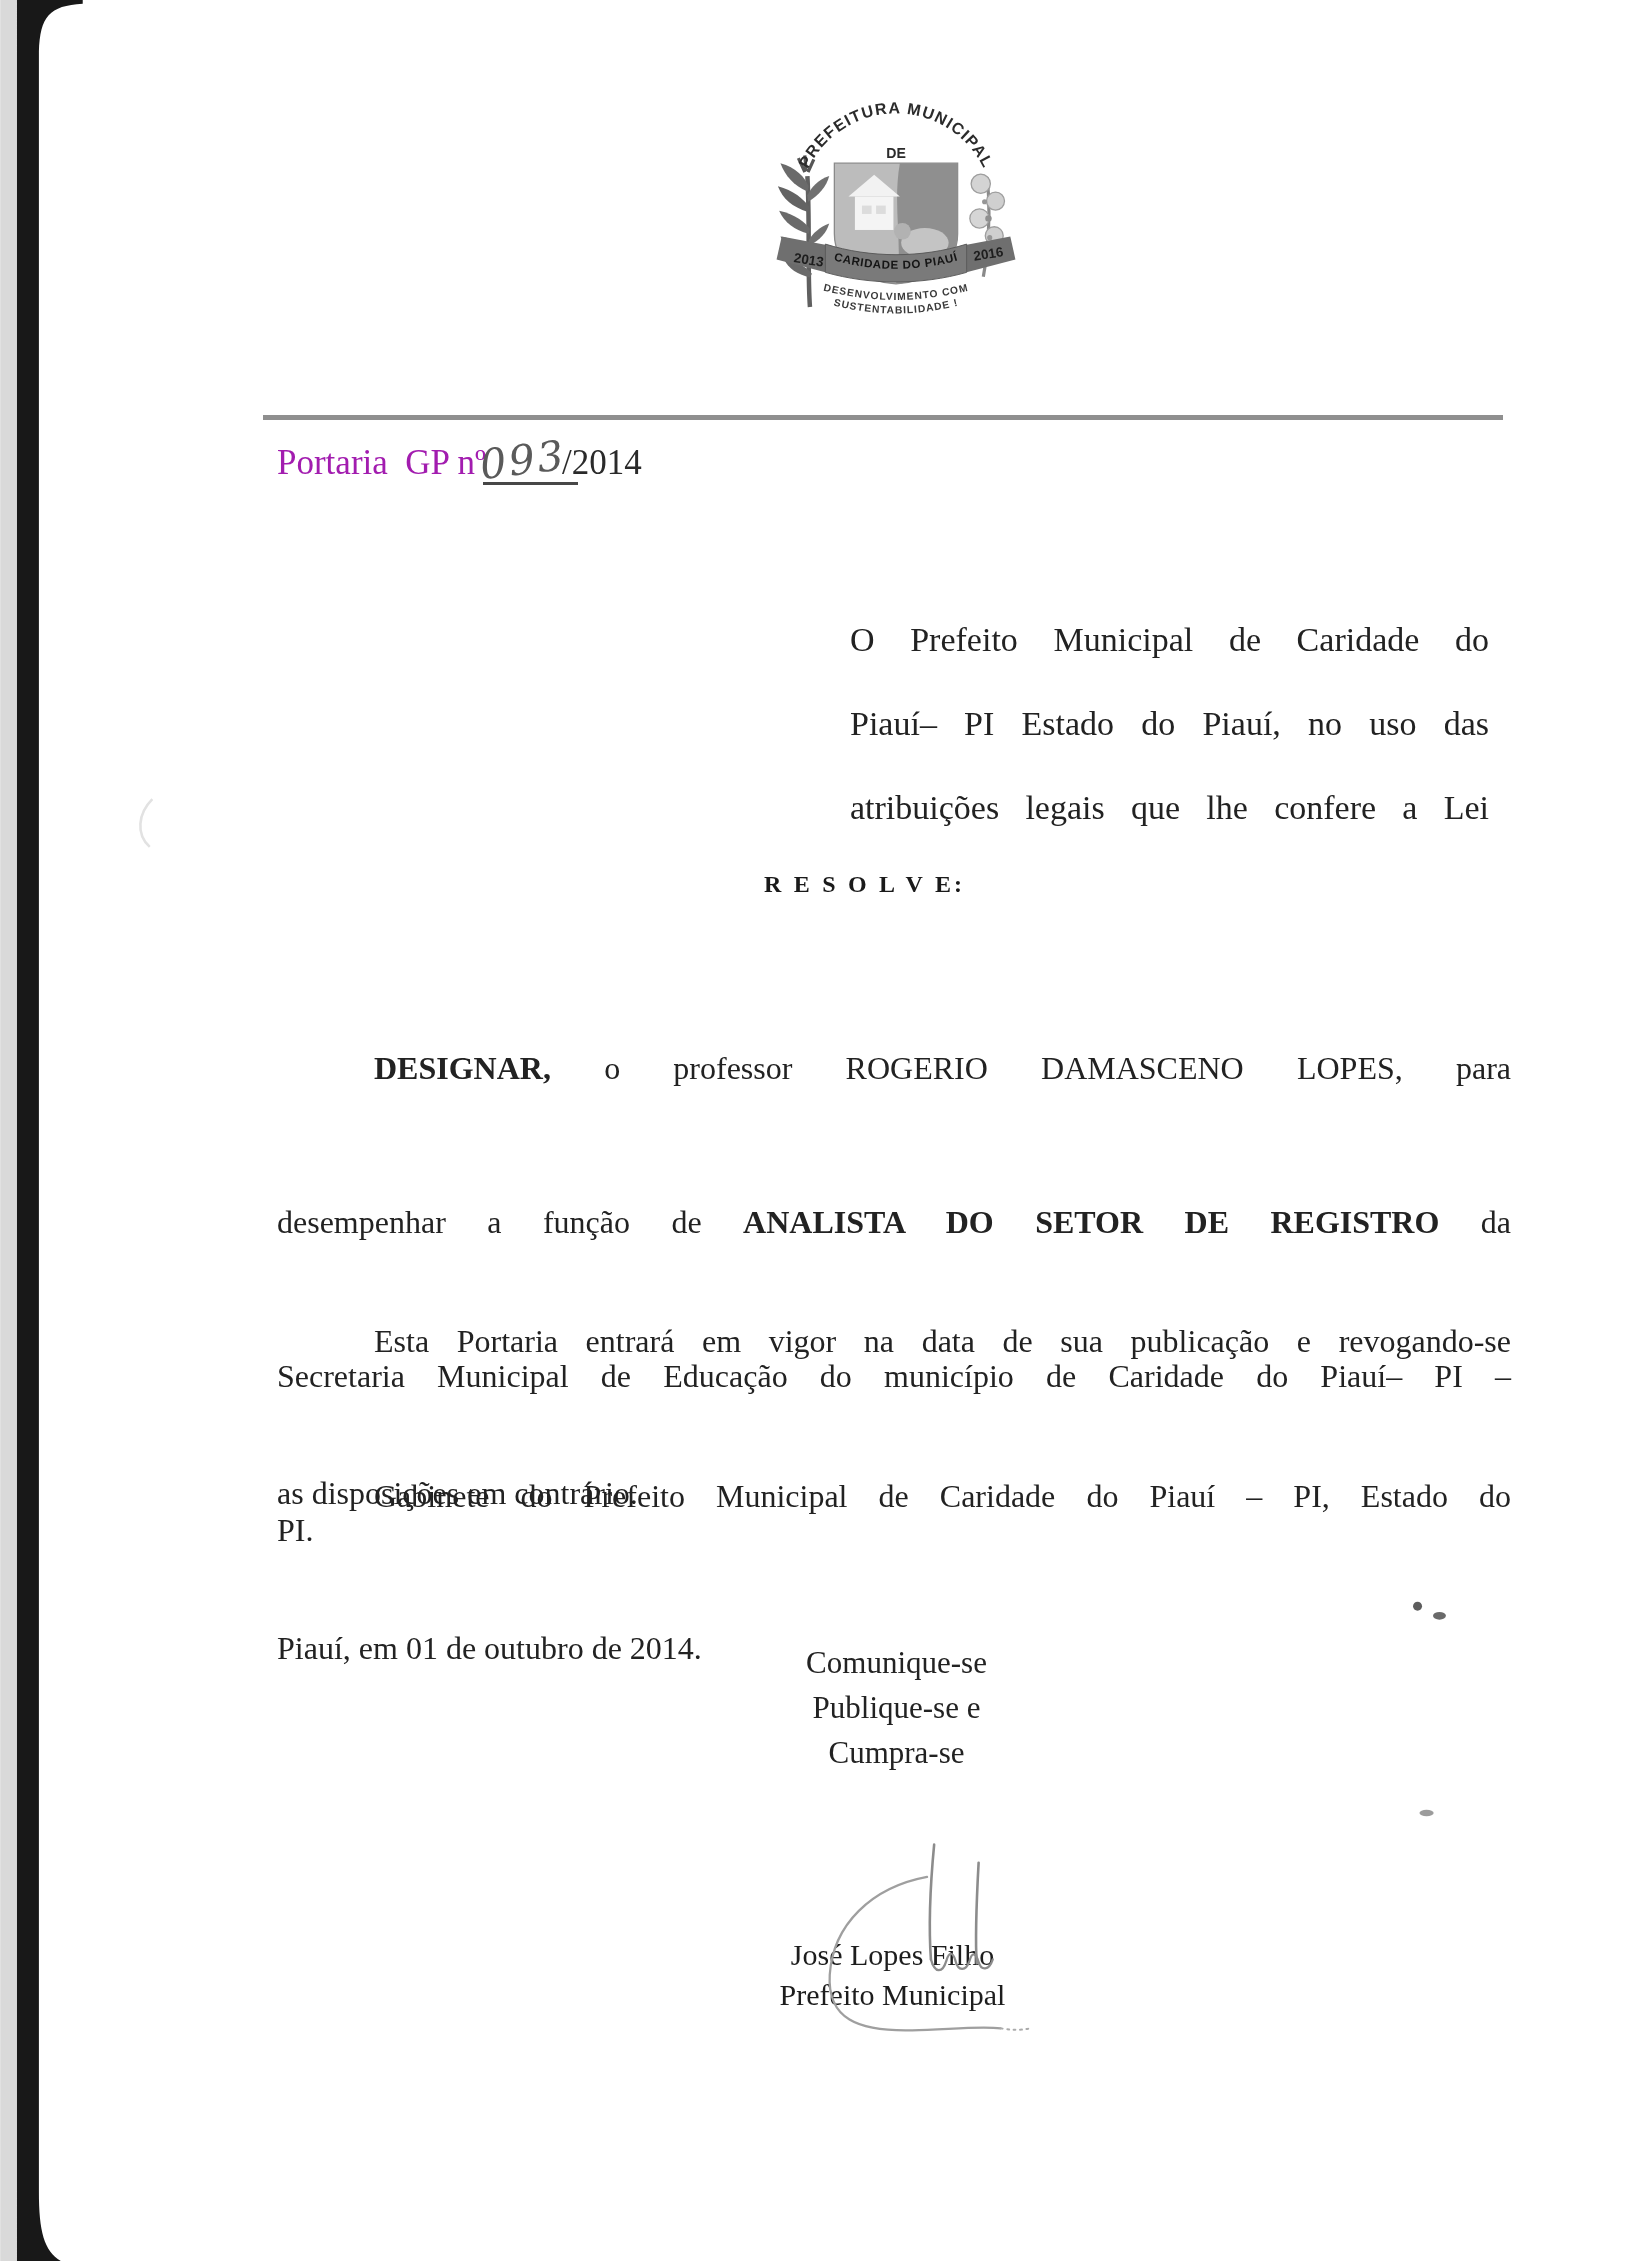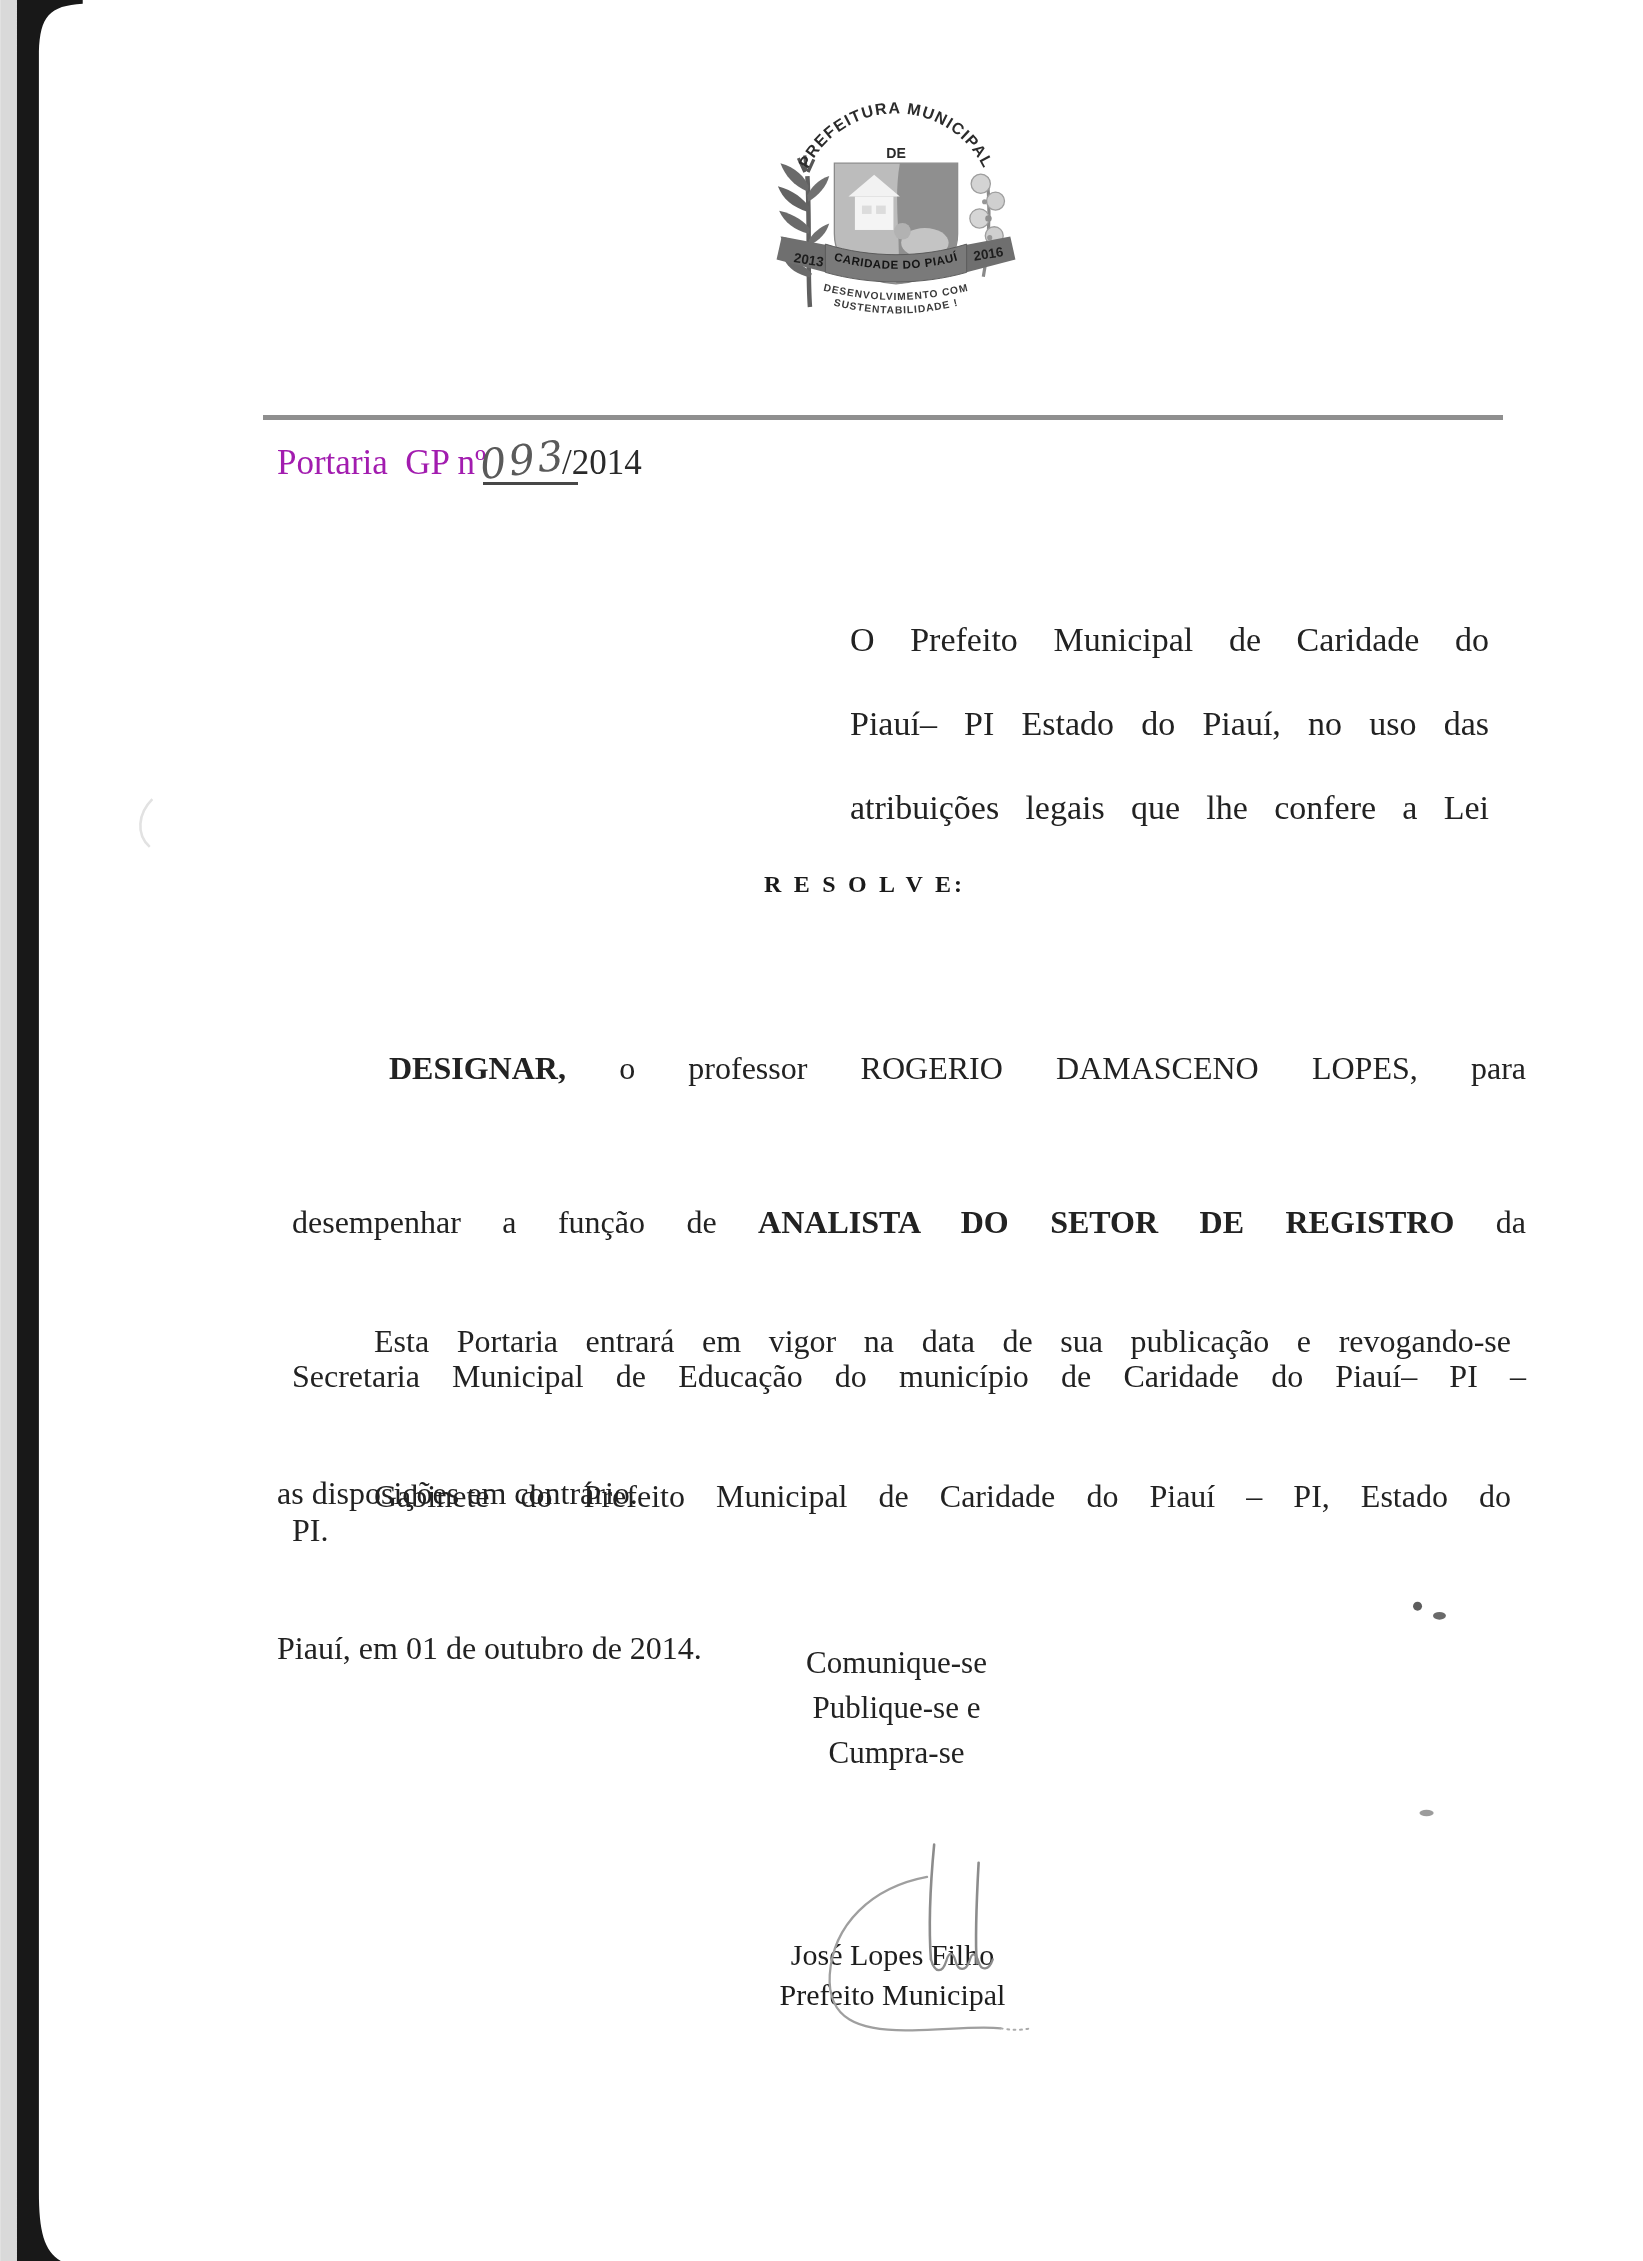--- a/index.html
+++ b/index.html
@@ -37,21 +37,21 @@
   }
   .ref-underline{position:absolute;left:483px;top:482px;width:95px;height:2.6px;background:#474747;}
   .ref-suffix{position:absolute;left:562px;top:443px;font-size:35px;color:#2a2a2a;}
   .dateline{position:absolute;left:753px;top:451px;font-size:30px;color:#222;}
   
   .preamble{position:absolute;left:850px;top:619px;width:639px;font-size:34px;line-height:42px;color:#222;}
   
   .resolve{position:absolute;left:764px;top:871px;font-size:24px;font-weight:bold;letter-spacing:3.2px;color:#1a1a1a;}
   
   .para{position:absolute;left:277px;width:1234px;font-size:32px;color:#222;}
-  .para-designar{top:1030px;line-height:77px;margin-left:15px;}
+  .para-designar{top:1030px;line-height:77px;}
   .para-vigor{top:1303px;line-height:76px;}
   .para-gabinete{top:1458px;line-height:76px;}
   .line{white-space:normal;}
   .line.just{text-align:justify;}
   .line.just::after{content:"";display:inline-block;width:100%;height:0;}
   .indent{padding-left:97px;}
   .b{font-weight:bold;}
   
   .closing{position:absolute;left:745px;top:1640px;width:303px;text-align:center;font-size:31px;line-height:45px;color:#222;}
   

